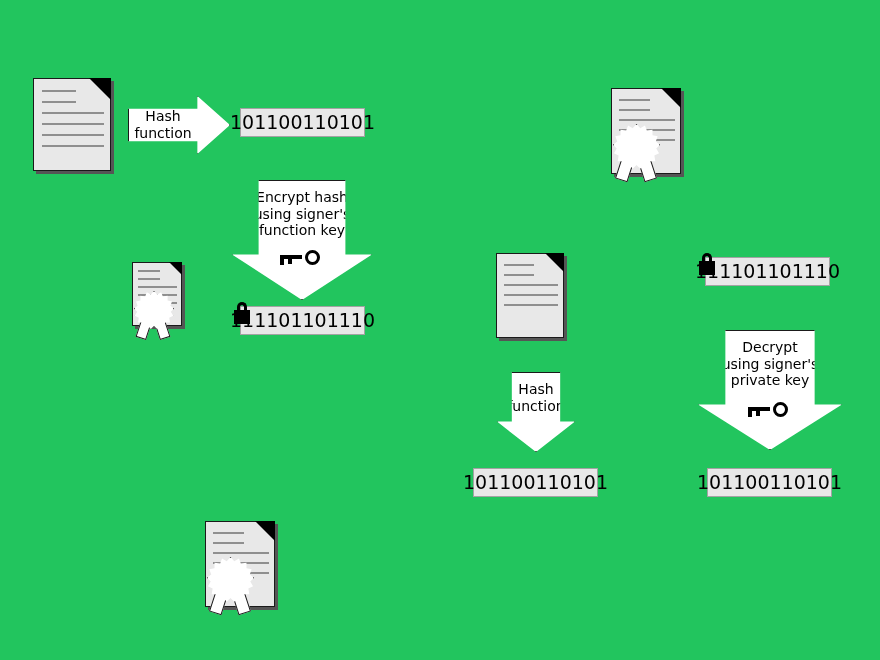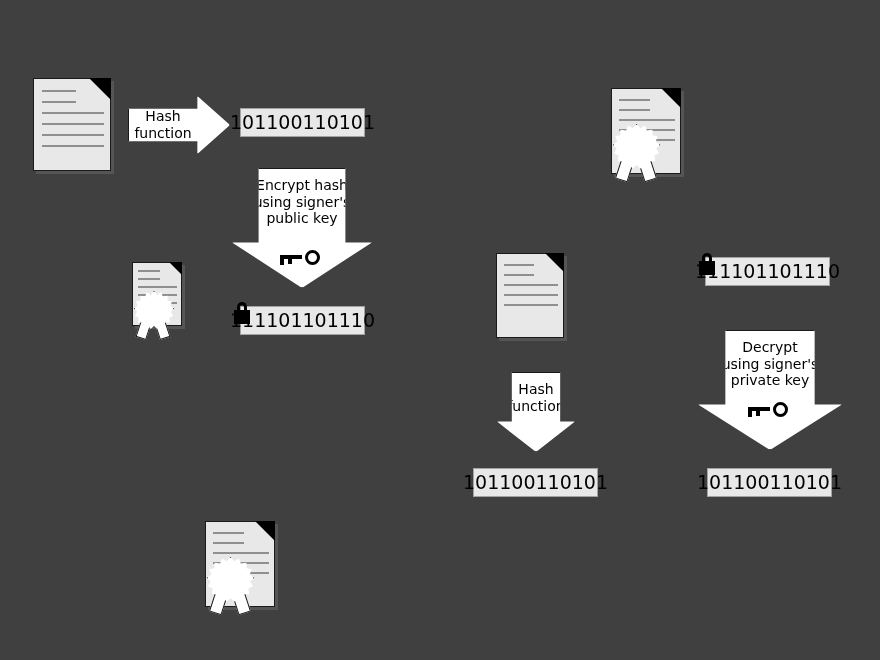--- a/index.html
+++ b/index.html
@@ -4,21 +4,21 @@
 <style>
   html, body {
     margin: 0;
     padding: 0;
     background: #000000;
   }
   #canvas {
     position: relative;
     width: 880px;
     height: 660px;
-    background: #404040;
+    background: #22c55e;
     overflow: hidden;
     font-family: "DejaVu Sans", sans-serif;
   }
 
   
   .doc {
     position: absolute;
     background: #e8e8e8;
     border: 1px solid #1a1a1a;
     box-shadow: 3px 3px 0 #555555;
@@ -203,25 +203,25 @@
     <div class="label">
       <div>Hash</div>
       <div>function</div>
     </div>
   </div>
 
   <div class="hashbox" style="left:240px; top:108px; width:125px; height:29px;">
     <span>101100110101</span>
   </div>
 
-  <div class="arrow arrow-down" style="left:232px; top:168px; width:140px; height:120px;">
+  <div class="arrow arrow-down" style="left:232px; top:180px; width:140px; height:120px;">
     <div class="label">
       <div>Encrypt hash</div>
       <div>using signer's</div>
-      <div>public key</div>
+      <div>function key</div>
     </div>
   </div>
   <div class="key" style="left:280px; top:250px; width:40px; height:16px;">
     <div class="shaft"></div>
     <div class="tooth1"></div>
     <div class="tooth2"></div>
     <div class="ring"></div>
   </div>
 
   <div class="hashbox" style="left:240px; top:306px; width:125px; height:29px;">

